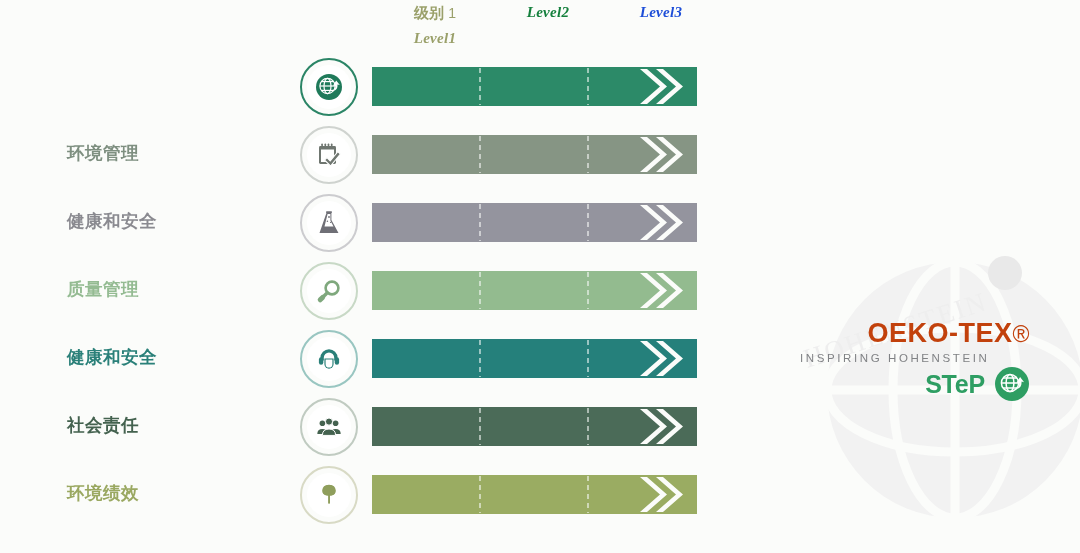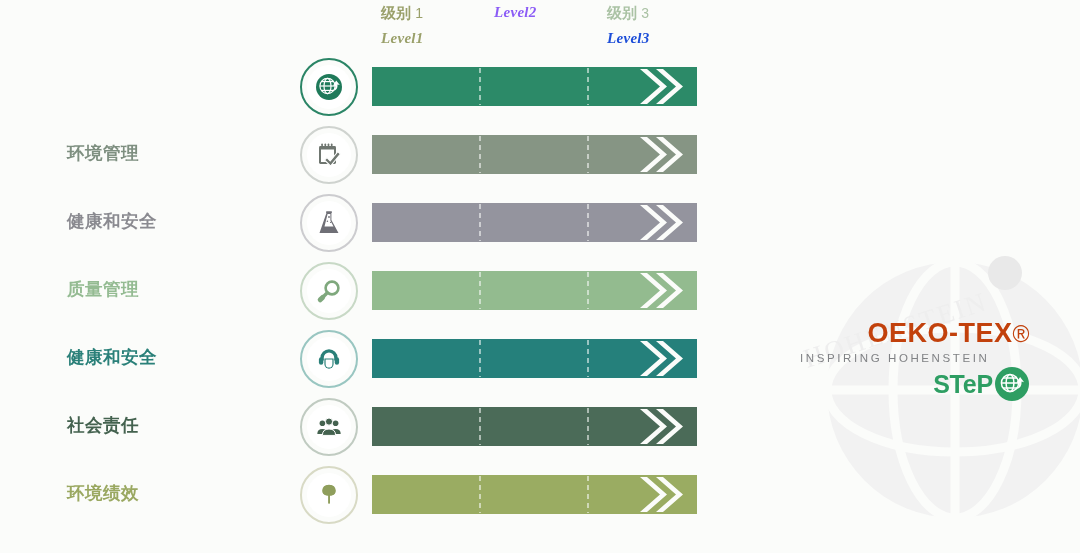--- a/index.html
+++ b/index.html
@@ -50,21 +50,21 @@
     position: absolute;
     left: 355px;
     top: 0px;
     width: 340px;
     height: 55px;
   }
   .level-col {
     position: absolute;
     top: 0;
     width: 108px;
-    text-align: left;
+    text-align: center;
   }
   .level-col.c1 { left: 26px; }
   .level-col.c2 { left: 139px; }
   .level-col.c3 { left: 252px; }
   .level-cn {
     font-size: 15px;
     font-weight: 700;
     line-height: 26px;
     white-space: nowrap;
   }
@@ -166,21 +166,21 @@
     letter-spacing: 2.6px;
     line-height: 18px;
     white-space: nowrap;
   }
   .logo-step-row {
     position: absolute;
     right: 0;
     top: 48px;
     display: flex;
     align-items: center;
-    gap: 1px;
+    gap: 9px;
   }
   .logo-step {
     font-size: 25px;
     font-weight: 700;
     color: #2e9e63;
     letter-spacing: -0.2px;
     line-height: 28px;
   }
 </style>
 </head>
@@ -201,24 +201,23 @@
     </svg>
     <div class="wm-text">HOHENSTEIN</div>
   </div>
 
   <div class="levels">
     <div class="level-col c1">
       <div class="level-cn" style="color:#9aa06a"><span>级别</span> <span class="num">1</span></div>
       <div class="level-en" style="color:#9aa06a">Level1</div>
     </div>
     <div class="level-col c2">
-      <div class="level-en" style="color:#8b5cf6">Level2</div>
+      <div class="level-en" style="color:#15803d">Level2</div>
     </div>
     <div class="level-col c3">
-      <div class="level-cn" style="color:#aac2a4"><span>级别</span> <span class="num">3</span></div>
       <div class="level-en" style="color:#1d4ed8">Level3</div>
     </div>
   </div>
 
   <div class="row" style="top:55px">
     <div class="row-label" style="color:#2b8566"></div>
     <div class="icon-wrap">
       <div class="icon-outer" style="border:2px solid #2b8566"></div>
       <div class="icon-inner">
         <svg width="30" height="30" viewBox="0 0 30 30">

